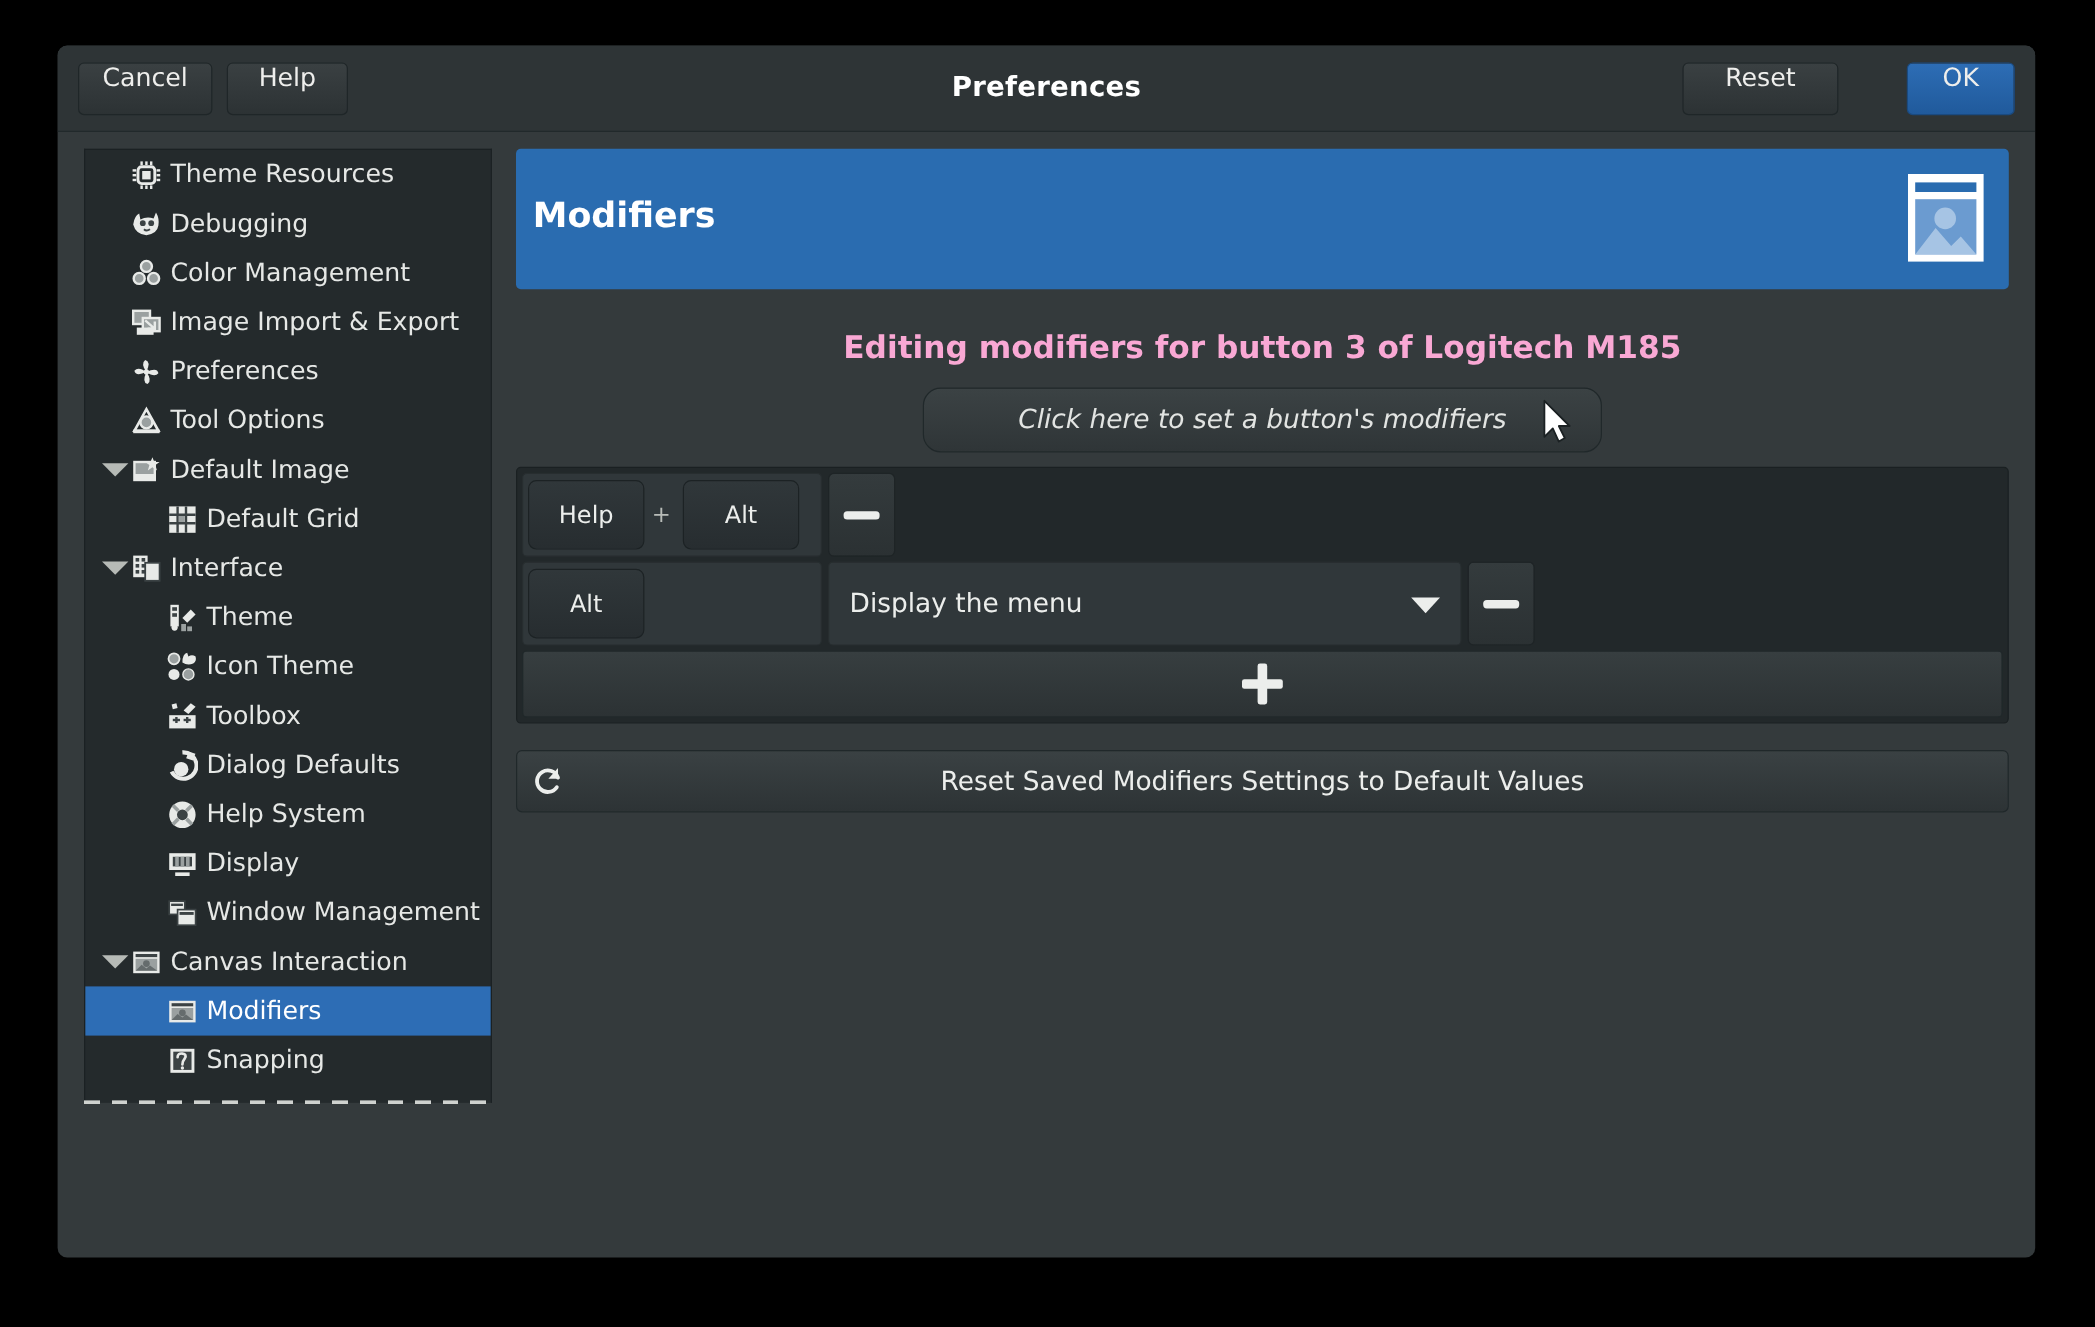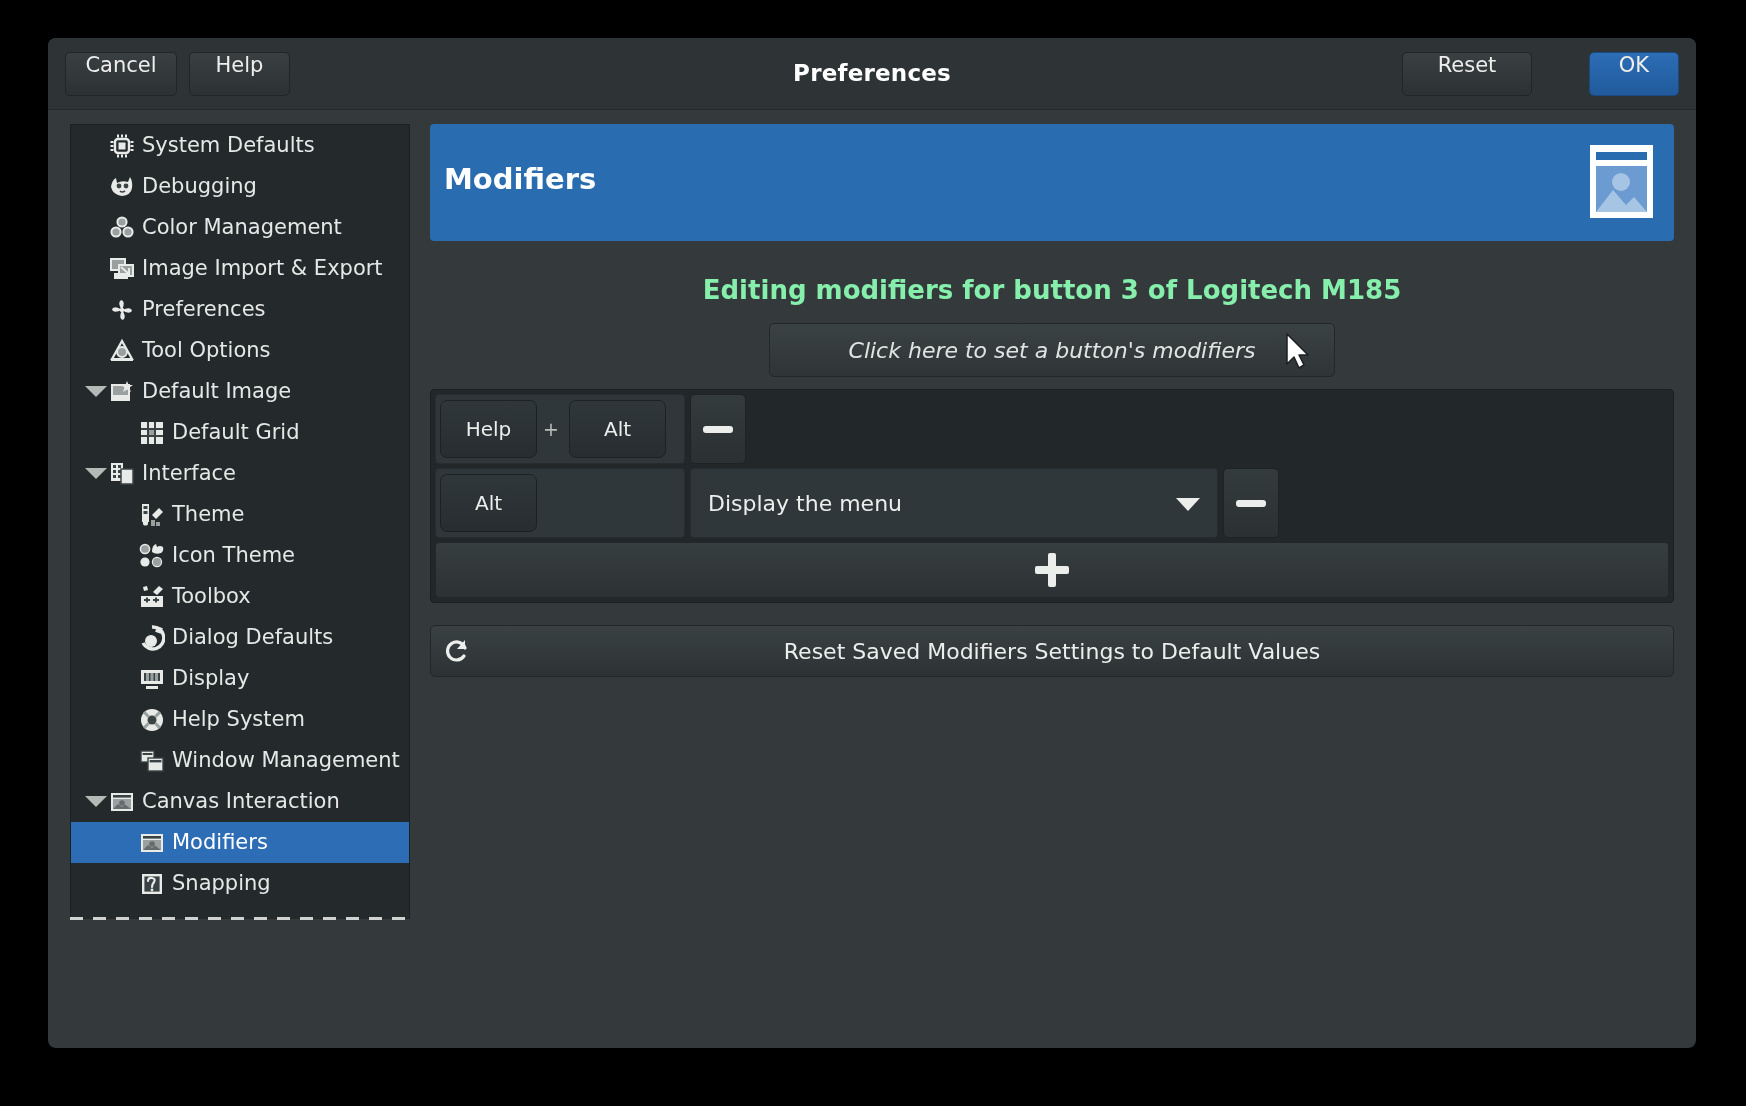--- a/index.html
+++ b/index.html
@@ -172,32 +172,32 @@
     position: absolute;
     right: 13px;
     top: 18px;
     width: 79px;
     height: 79px;
   }
 
   #section-title {
     margin-top: 34px;
     text-align: center;
-    color: #86efac;
+    color: #f9a8d4;
     font-size: 26px;
     font-weight: bold;
   }
 
   #click-area {
     margin: 18px auto 0 auto;
     width: 566px;
     height: 54px;
     background: linear-gradient(to bottom, #3b4244, #2f3537);
     border: 1px solid #20282a;
-    border-radius: 5px;
+    border-radius: 15px;
     position: relative;
     box-sizing: border-box;
     cursor: pointer;
   }
   #click-area-label {
     position: absolute;
     left: 0; right: 0;
     top: 14px;
     text-align: center;
     color: #e2e4e2;
@@ -400,21 +400,21 @@
                   <rect x="16" y="21.5" width="2" height="3"></rect>
                   <rect x="1.5" y="8" width="3" height="2"></rect>
                   <rect x="1.5" y="12" width="3" height="2"></rect>
                   <rect x="1.5" y="16" width="3" height="2"></rect>
                   <rect x="21.5" y="8" width="3" height="2"></rect>
                   <rect x="21.5" y="12" width="3" height="2"></rect>
                   <rect x="21.5" y="16" width="3" height="2"></rect>
                 </g>
               </svg>
             </span>
-            <span class="lbl">System Defaults</span>
+            <span class="lbl">Theme Resources</span>
           </div>
           <div class="nav-row lvl0">
             <span class="ico">
               <svg width="26" height="26" viewBox="0 0 26 26">
                 <path d="M2 13 Q3 6 7 4 L8 9 Q13 6 19 8 L21 3 Q24 8 23 14 Q22 21 13 22 Q4 21 2 13 Z" fill="#e8eae8"></path>
                 <circle cx="10" cy="12" r="2.4" fill="#3b4244"></circle>
                 <circle cx="17" cy="12" r="2.4" fill="#3b4244"></circle>
                 <path d="M11 17 Q13 19 16 17" stroke="#3b4244" stroke-width="1.6" fill="none"></path>
               </svg>
             </span>
@@ -555,43 +555,43 @@
                 <path d="M13 2 A11 11 0 1 1 4 18" fill="none" stroke="#e8eae8" stroke-width="3.4"></path>
                 <rect x="17" y="2" width="6" height="6" fill="#e8eae8" transform="rotate(20 20 5)"></rect>
                 <circle cx="12" cy="16" r="6" fill="#e8eae8"></circle>
               </svg>
             </span>
             <span class="lbl">Dialog Defaults</span>
           </div>
           <div class="nav-row lvl1">
             <span class="ico">
               <svg width="26" height="26" viewBox="0 0 26 26">
+                <circle cx="13" cy="13" r="11" fill="#e8eae8"></circle>
+                <circle cx="13" cy="13" r="4.5" fill="#3b4244"></circle>
+                <g stroke="#9aa0a0" stroke-width="3">
+                  <path d="M5 5 L9.6 9.6 M21 5 L16.4 9.6 M5 21 L9.6 16.4 M21 21 L16.4 16.4"></path>
+                </g>
+              </svg>
+            </span>
+            <span class="lbl">Help System</span>
+          </div>
+          <div class="nav-row lvl1">
+            <span class="ico">
+              <svg width="26" height="26" viewBox="0 0 26 26">
                 <rect x="2" y="4" width="22" height="14" fill="#e8eae8"></rect>
                 <rect x="5" y="7" width="16" height="8" fill="#3b4244"></rect>
                 <g fill="#9aa0a0">
                   <rect x="7" y="7" width="3" height="8"></rect>
                   <rect x="11.5" y="7" width="3" height="8"></rect>
                   <rect x="16" y="7" width="3" height="8"></rect>
                 </g>
                 <rect x="7" y="20" width="12" height="3" fill="#e8eae8"></rect>
               </svg>
             </span>
             <span class="lbl">Display</span>
-          </div>
-          <div class="nav-row lvl1">
-            <span class="ico">
-              <svg width="26" height="26" viewBox="0 0 26 26">
-                <circle cx="13" cy="13" r="11" fill="#e8eae8"></circle>
-                <circle cx="13" cy="13" r="4.5" fill="#3b4244"></circle>
-                <g stroke="#9aa0a0" stroke-width="3">
-                  <path d="M5 5 L9.6 9.6 M21 5 L16.4 9.6 M5 21 L9.6 16.4 M21 21 L16.4 16.4"></path>
-                </g>
-              </svg>
-            </span>
-            <span class="lbl">Help System</span>
           </div>
           <div class="nav-row lvl1">
             <span class="ico">
               <svg width="26" height="26" viewBox="0 0 26 26">
                 <rect x="2" y="3" width="13" height="11" fill="#e8eae8" stroke="#3b4244" stroke-width="1.4"></rect>
                 <rect x="3.6" y="5" width="9.8" height="2" fill="#3b4244"></rect>
                 <rect x="9" y="10" width="15" height="13" fill="#e8eae8" stroke="#3b4244" stroke-width="1.4"></rect>
                 <rect x="10.6" y="12" width="11.8" height="2.4" fill="#3b4244"></rect>
               </svg>
             </span>

